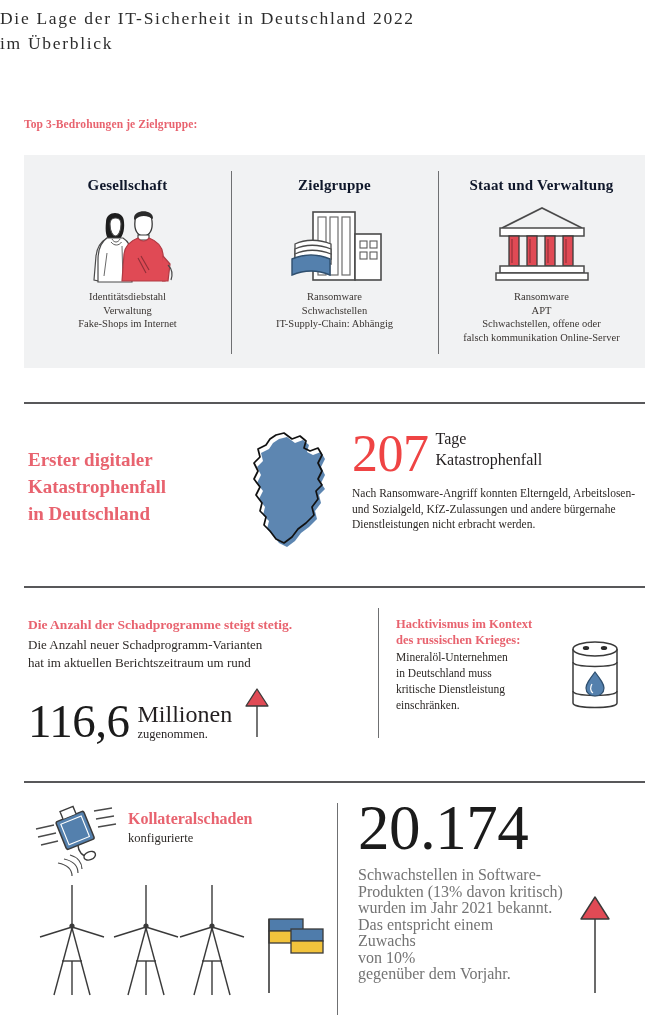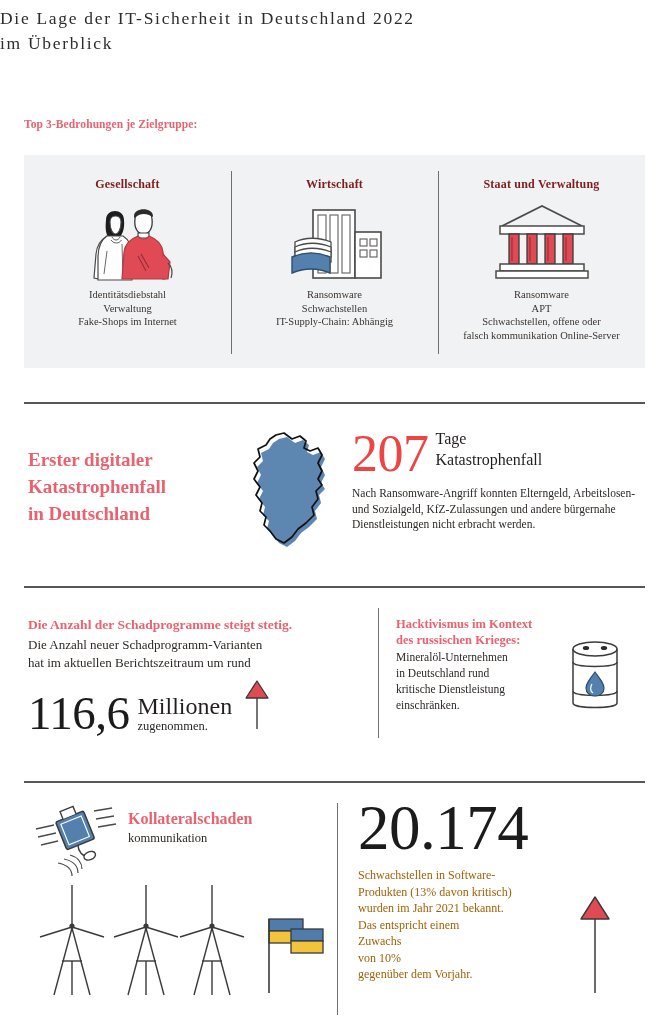--- a/index.html
+++ b/index.html
@@ -62,22 +62,22 @@
   .col + .col::before{
     content:"";
     position:absolute;
     left:0; top:16px; bottom:14px;
     width:1px;
     background:#6f7072;
   }
   .col-title{
     font-family:"Liberation Serif", serif;
     font-weight:bold;
-    font-size:12px;
-    color:#7f1d1d;
+    font-size:15px;
+    color:#0f172a;
     letter-spacing:.2px;
     margin-bottom:4px;
   }
   .col-icon{
     height:86px;
     display:flex;
     align-items:center;
     justify-content:center;
   }
   .col-list{
@@ -161,21 +161,21 @@
     color:#e8636f;
   }
   .s3-sub{
     margin-top:2px;
     font-family:"Liberation Serif", serif;
     font-size:13px;
     line-height:17.5px;
     color:#2d2926;
   }
   .s3-sub span{display:block;}
-  .num-row{display:flex;align-items:flex-end;margin-top:8px;}
+  .num-row{display:flex;align-items:flex-end;margin-top:16px;}
   .num-116{
     font-family:"Liberation Serif", serif;
     font-size:47px;
     line-height:47px;
     letter-spacing:-0.5px;
     color:#1b1b1b;
   }
   .num-unit{
     margin-left:8px;
     padding-bottom:3px;
@@ -241,23 +241,23 @@
   .num-20{
     font-family:"Liberation Serif", serif;
     font-size:63px;
     line-height:66px;
     letter-spacing:-0.5px;
     color:#1b1b1b;
   }
   .s4-body{
     margin-top:6px;
     font-family:"Liberation Serif", serif;
-    font-size:12px;
+    font-size:16px;
     line-height:16.5px;
-    color:#a16207;
+    color:#737373;
     width:205px;
   }
   .s4-body span{display:block;}
   .s4-body b{font-weight:normal;}
   .arrow-big{position:absolute;left:578px;top:895px;}
 </style>
 </head>
 <body>
 
 <div class="page">
@@ -298,21 +298,21 @@
         </svg>
       </div>
       <div class="col-list">
         <span>Identitätsdiebstahl</span>
         <span>Verwaltung</span>
         <span>Fake-Shops im Internet</span>
       </div>
     </div>
 
     <div class="col">
-      <div class="col-title">Wirtschaft</div>
+      <div class="col-title">Zielgruppe</div>
       <div class="col-icon">
         <svg width="104" height="86" viewBox="0 0 104 86">
 
           <rect x="30" y="14" width="42" height="68" fill="#ffffff" stroke="#4a4a4a" stroke-width="1.6"></rect>
           <rect x="35" y="19" width="8" height="58" fill="#ffffff" stroke="#6d6d6d" stroke-width="1.2"></rect>
           <rect x="47" y="19" width="8" height="58" fill="#ffffff" stroke="#6d6d6d" stroke-width="1.2"></rect>
           <rect x="59" y="19" width="8" height="58" fill="#ffffff" stroke="#6d6d6d" stroke-width="1.2"></rect>
 
           <rect x="72" y="36" width="26" height="46" fill="#ffffff" stroke="#4a4a4a" stroke-width="1.6"></rect>
           <rect x="77" y="43" width="7" height="7" fill="#ffffff" stroke="#5c5c5c" stroke-width="1.1"></rect>
@@ -427,21 +427,21 @@
       </div>
     </div>
 
     <div class="sec3-right">
       <div class="s3r-title">
         <div>Hacktivismus im Kontext</div>
         <div>des russischen Krieges:</div>
       </div>
       <div class="s3r-body">
         <span>Mineralöl-Unternehmen</span>
-        <span>in Deutschland rund</span>
+        <span>in Deutschland muss</span>
         <span>kritische Dienstleistung</span>
         <span>einschränken.</span>
       </div>
     </div>
   </div>
 
   <div class="barrel">
     <svg width="60" height="80" viewBox="0 0 60 80">
       <path d="M8 12 L8 66 C8 72,52 72,52 66 L52 12" fill="#ffffff" stroke="#3a3a3a" stroke-width="1.5"></path>
       <ellipse cx="30" cy="12" rx="22" ry="7" fill="#ffffff" stroke="#3a3a3a" stroke-width="1.5"></ellipse>
@@ -476,21 +476,21 @@
         <line x1="66" y1="28" x2="84" y2="25" stroke="#4a4a4a" stroke-width="1.3"></line>
         <path d="M38 56 C46 58,50 64,50 70" fill="none" stroke="#4a4a4a" stroke-width="1.2"></path>
         <path d="M32 60 C42 62,46 68,46 74" fill="none" stroke="#4a4a4a" stroke-width="1.2"></path>
         <path d="M26 64 C36 66,40 71,40 77" fill="none" stroke="#4a4a4a" stroke-width="1.2"></path>
       </svg>
     </div>
 
     <div class="sec4-head">
       <div class="s4-title">Kollateralschaden</div>
       <div class="s4-sub">
-        <span>kommunikation</span>
+        <span>konfigurierte</span>
       </div>
     </div>
 
     <div class="turbines">
       <svg width="230" height="118" viewBox="0 0 230 118">
         <g stroke="#3a3a3a" stroke-width="1.4" fill="none">
 
           <g transform="translate(8,0)">
             <line x1="40" y1="4" x2="40" y2="44"></line>
             <line x1="40" y1="46" x2="8" y2="56"></line>

